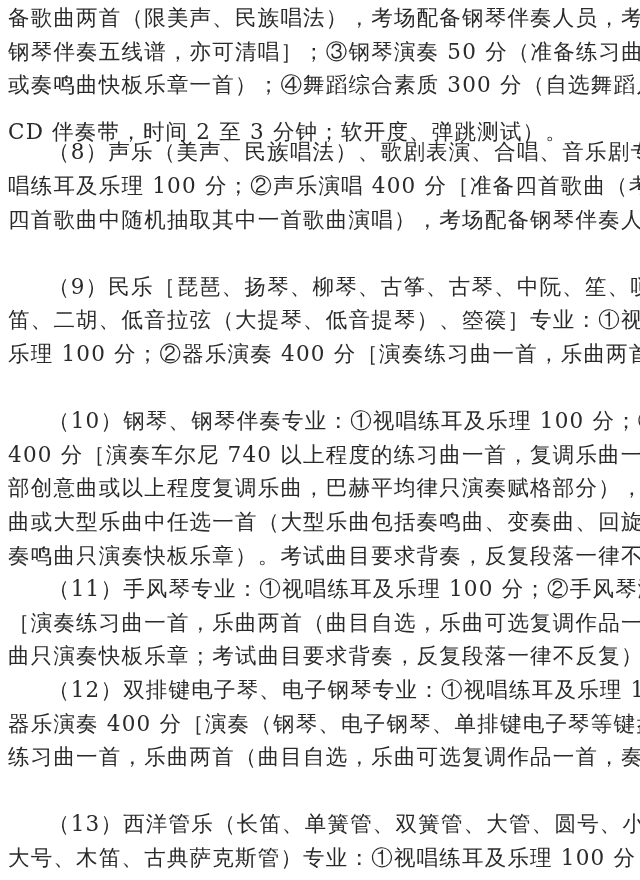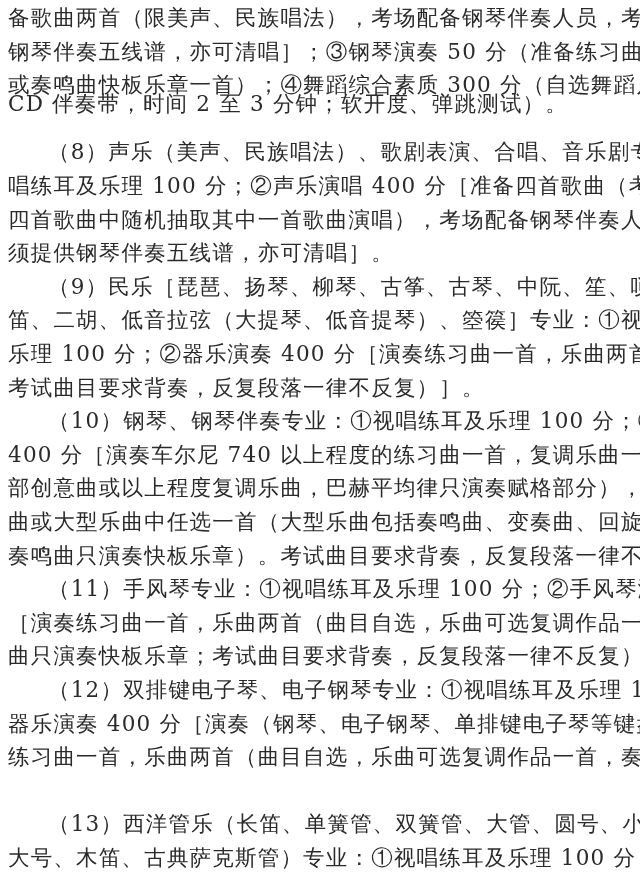--- a/index.html
+++ b/index.html
@@ -20,29 +20,27 @@
   .line.last { text-align-last: left; }
   .line.indent { padding-left: 48px; }
 </style>
 </head>
 <body>
 
 <div class="page" id="page">
     <div class="line" style="top: -3px;">备歌曲两首（限美声、民族唱法），考场配备钢琴伴奏人员，考生须提供</div>
     <div class="line" style="top: 30.6px;">钢琴伴奏五线谱，亦可清唱］；③钢琴演奏 50 分（准备练习曲一首、乐曲</div>
     <div class="line" style="top: 64.2px;">或奏鸣曲快板乐章一首）；④舞蹈综合素质 300 分（自选舞蹈片段，自备</div>
-    <div class="line last" style="top: 83px;">CD 伴奏带，时间 2 至 3 分钟；软开度、弹跳测试）。</div>
+    <div class="line last" style="top: 111px;">CD 伴奏带，时间 2 至 3 分钟；软开度、弹跳测试）。</div>
     <div class="line indent" style="top: 131.4px;">（8）声乐（美声、民族唱法）、歌剧表演、合唱、音乐剧专业：①视</div>
     <div class="line" style="top: 165px;">唱练耳及乐理 100 分；②声乐演唱 400 分［准备四首歌曲（考生从填报的</div>
     <div class="line" style="top: 198.6px;">四首歌曲中随机抽取其中一首歌曲演唱），考场配备钢琴伴奏人员，考生</div>
-    <div class="line last" style="top: 232.2px;">须提供钢琴伴奏五线谱，亦可清唱］。</div>
     <div class="line indent" style="top: 265.8px;">（9）民乐［琵琶、扬琴、柳琴、古筝、古琴、中阮、笙、唢呐、竹</div>
     <div class="line" style="top: 299.4px;">笛、二胡、低音拉弦（大提琴、低音提琴）、箜篌］专业：①视唱练耳及</div>
     <div class="line" style="top: 333px;">乐理 100 分；②器乐演奏 400 分［演奏练习曲一首，乐曲两首（曲目自选；</div>
-    <div class="line last" style="top: 366.6px;">考试曲目要求背奏，反复段落一律不反复）］。</div>
     <div class="line indent" style="top: 400.2px;">（10）钢琴、钢琴伴奏专业：①视唱练耳及乐理 100 分；②钢琴演奏</div>
     <div class="line" style="top: 433.8px;">400 分［演奏车尔尼 740 以上程度的练习曲一首，复调乐曲一首（巴赫三</div>
     <div class="line" style="top: 467.4px;">部创意曲或以上程度复调乐曲，巴赫平均律只演奏赋格部分），中、外乐</div>
     <div class="line" style="top: 501px;">曲或大型乐曲中任选一首（大型乐曲包括奏鸣曲、变奏曲、回旋曲、组曲，</div>
     <div class="line last" style="top: 534.6px;">奏鸣曲只演奏快板乐章）。考试曲目要求背奏，反复段落一律不反复］。</div>
     <div class="line indent" style="top: 568.2px;">（11）手风琴专业：①视唱练耳及乐理 100 分；②手风琴演奏 400 分</div>
     <div class="line" style="top: 601.8px;">［演奏练习曲一首，乐曲两首（曲目自选，乐曲可选复调作品一首，奏鸣</div>
     <div class="line last" style="top: 635.4px;">曲只演奏快板乐章；考试曲目要求背奏，反复段落一律不反复）］。</div>
     <div class="line indent" style="top: 669px;">（12）双排键电子琴、电子钢琴专业：①视唱练耳及乐理 100 分；②</div>
     <div class="line" style="top: 702.6px;">器乐演奏 400 分［演奏（钢琴、电子钢琴、单排键电子琴等键盘乐器均可）</div>

